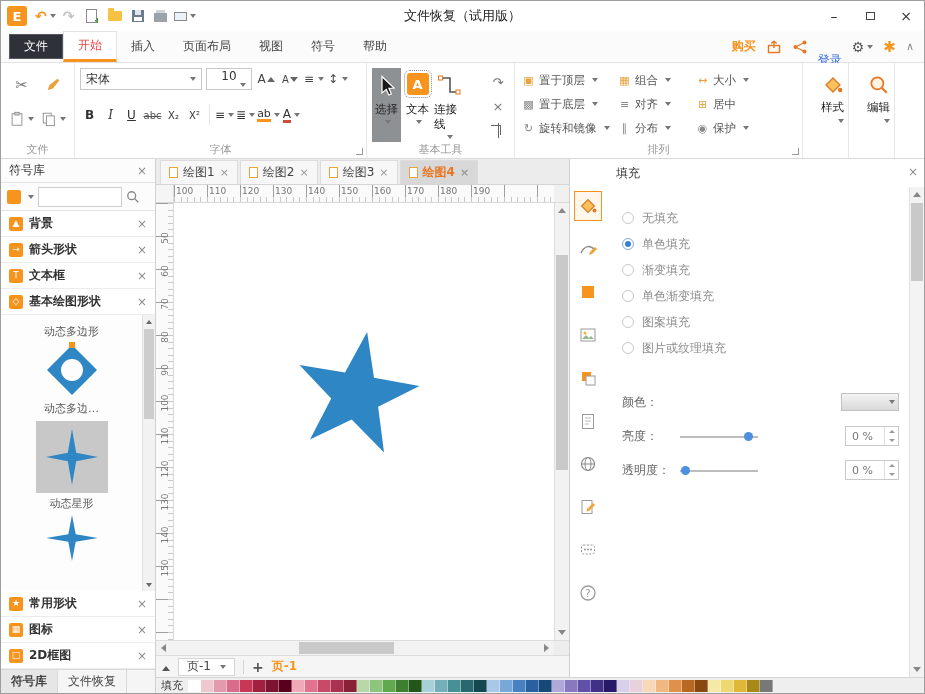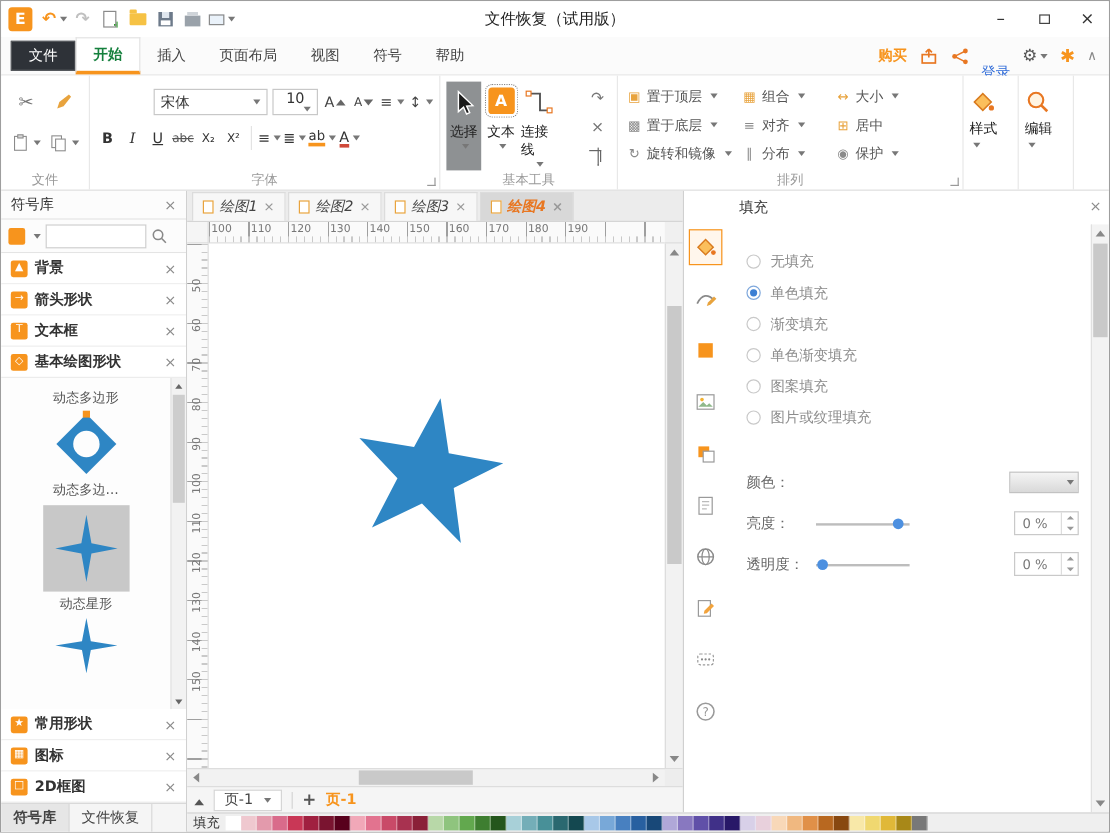--- a/index.html
+++ b/index.html
@@ -33,39 +33,39 @@
   .ic-screen { width:13px; height:9px; border:1px solid #8a8a8a; background:#eaf2fa; position:relative; }
   .title-center { position:absolute; left:200px; right:200px; text-align:center; font-size:13px; color:#222; }
   .win-controls { margin-left:auto; display:flex; height:30px; }
   .win-btn { width:36px; height:30px; display:flex; align-items:center; justify-content:center; color:#333; font-size:14px; }
   .maxbox { width:9px; height:8px; border:1.2px solid #444; display:inline-block; }
 
   
   .tabrow { position:absolute; top:30px; left:0; right:0; height:32px; background:#FBFBFB; border-bottom:1px solid #E3E3E3; display:flex; align-items:center; }
   .file-tab { width:54px; height:25px; margin-left:8px; background:#2E3238; color:#fff; display:flex; align-items:center; justify-content:center; border:1px solid #55585c; }
   .rtab { padding:0 14px; height:31px; display:flex; align-items:center; color:#444; }
-  .rtab.active { background:#fff; border:1px solid #E3E3E3; border-bottom:3px solid #F7941D; font-weight:bold; color:#15803d; }
+  .rtab.active { background:#fff; border:1px solid #E3E3E3; border-bottom:3px solid #F7941D; font-weight:normal; color:#ef4444; }
   .tabrow-right { margin-left:auto; display:flex; align-items:center; gap:10px; padding-right:10px; }
   .buy { color:#F7941D; font-weight:bold; }
   .login { color:#2F6BD8;margin-top:28px; }
   .gearwrap { color:#555; font-size:14px; display:flex; align-items:center; }
   .sparkle { color:#F7941D; font-size:15px; font-weight:bold; }
   .collapse { color:#888; font-size:11px; }
 
   
   .ribbon { position:absolute; top:62px; left:0; right:0; height:96px; background:#fff; border-bottom:1px solid #D9D9D9; display:flex; }
   .rgroup { position:relative; border-right:1px solid #E8E8E8; padding:5px 5px 16px; }
   .glabel { position:absolute; bottom:1px; left:0; right:0; text-align:center; font-size:11px; color:#999; }
   .launcher { position:absolute; right:3px; bottom:3px; width:7px; height:7px; border-right:1.4px solid #999; border-bottom:1.4px solid #999; }
   .g-file { width:74px; }
   .g-file-grid { display:grid; grid-template-columns:1fr 1fr; grid-template-rows:34px 34px; justify-items:center; align-items:center; }
   .tbtn { display:flex; align-items:center; justify-content:center; color:#777; }
   .scis { font-size:15px; color:#777; }
   .g-font { width:292px; }
-  .fontrow1 { display:flex; align-items:flex-end; gap:4px; height:28px;margin-left:48px; }
+  .fontrow1 { display:flex; align-items:flex-start; gap:4px; height:28px; }
   .combo { border:1px solid #C8C8C8; height:22px; display:flex; align-items:center; padding:0 5px; background:#fff; color:#333; }
   .combo .caret { margin-left:auto; }
   .combo.family { width:122px; }
   .combo.size { width:46px;flex-direction:column; }
   .sbtn { height:22px; min-width:20px; display:flex; align-items:center; justify-content:center; color:#444; gap:1px; }
   .fontrow2 { display:flex; align-items:center; gap:2px; height:30px; margin-top:4px; }
   .fbtn { height:22px; min-width:19px; display:flex; align-items:center; justify-content:center; color:#333; font-size:12px; }
   .fbtn.b { font-weight:bold; } .fbtn.i { font-style:italic; font-family:"DejaVu Serif",serif; }
   .fbtn.u { text-decoration:underline; } .fbtn.st { text-decoration:line-through; font-size:10px; color:#555; }
   .fbtn.sm { font-size:10px; }
@@ -84,21 +84,21 @@
   .ic-crop { width:11px; height:11px; border-left:1.6px solid #666; border-bottom:1.6px solid #666; position:relative; }
   .ic-crop:before { content:""; position:absolute; top:2px; right:-2px; width:9px; height:9px; border-right:1.6px solid #666; border-top:1.6px solid #666; }
   .curveg { color:#777; font-size:13px; }
 
   .g-arrange { width:288px; }
   .agrid { display:grid; grid-template-rows:repeat(3,24px); grid-auto-flow:column; grid-template-columns:96px 78px 74px; align-items:center; }
   .acell { display:flex; align-items:center; gap:4px; padding-left:2px; color:#555; font-size:11.5px; white-space:nowrap; }
   .aicon { font-size:11px; color:#8a8a8a; width:13px; text-align:center; }
   .aicon.or { color:#E8A33D; }
   .g-style,.g-edit { width:46px; }
-  .bigbtn2 { width:36px; height:74px; display:flex; flex-direction:column; align-items:flex-start; justify-content:flex-start; padding-top:6px; gap:4px; color:#222; font-size:11.5px; }
+  .bigbtn2 { width:36px; height:74px; display:flex; flex-direction:column; align-items:flex-end; justify-content:flex-start; padding-top:6px; gap:4px; color:#222; font-size:11.5px; }
 
   
   .sidebar { position:absolute; left:0; top:158px; width:155px; bottom:0; background:#FCFCFC; border-right:1px solid #D0D0D0; display:flex; flex-direction:column; }
   .sb-header { height:24px; display:flex; align-items:center; padding:0 8px; border-bottom:1px solid #E4E4E4; color:#333; flex:none; }
   .mla { margin-left:auto; }
   .sb-search { height:28px; display:flex; align-items:center; padding:0 6px; gap:4px; border-bottom:1px solid #E4E4E4; flex:none; }
   .sb-pot { width:14px; height:14px; background:#F7941D; border-radius:2px; }
   .sb-search input { width:84px; height:20px; border:1px solid #CFCFCF; background:#fff; padding:0 4px; font:inherit; }
   .sec { height:26px; display:flex; align-items:center; gap:6px; padding:0 8px; border-bottom:1px solid #ECECEC; background:#fff; flex:none; }
   .sec-icon { width:14px; height:14px; background:#F7941D; border-radius:2px; color:#fff; font-size:9px; line-height:1; display:flex; align-items:center; justify-content:center; flex:none; }
@@ -110,21 +110,21 @@
   .sb-scroll { position:absolute; right:0; top:0; bottom:0; width:13px; background:#F2F2F2; border-left:1px solid #E2E2E2; }
   .sb-thumb { position:absolute; top:14px; left:1px; right:1px; height:90px; background:#CDCDCD; }
   .sb-sa { position:absolute; left:0; right:0; height:13px; display:flex; align-items:center; justify-content:center; }
   .sb-tabs { height:24px; display:flex; border-top:1px solid #D9D9D9; background:#F5F5F5; flex:none; }
   .sb-tab { padding:0 10px; display:flex; align-items:center; color:#444; border-right:1px solid #D9D9D9; }
   .sb-tab.active { background:#E6E6E6; font-weight:bold; }
 
   
   .canvas-region { position:absolute; left:155px; top:158px; width:413px; bottom:16px; background:#EFEFEF; display:flex; flex-direction:column; }
   .doctabs { height:26px; background:#ECECEC; display:flex; align-items:flex-end; padding-left:4px; border-bottom:1px solid #D5D5D5; flex:none; }
-  .doctab { height:24px; display:flex; align-items:center; gap:5px; padding:0 8px; background:#F7F7F7; border:1px solid #DCDCDC; border-bottom:none; margin-right:2px; color:#444;font-style:italic; }
+  .doctab { height:24px; display:flex; align-items:center; gap:5px; padding:0 8px; background:#F7F7F7; border:1px solid #DCDCDC; border-bottom:none; margin-right:2px; color:#444; }
   .doctab.active { background:#D8D8D8; color:#E87722; font-weight:bold; }
   .dpage { width:9px; height:11px; border:1px solid #E8A33D; background:#fff; flex:none; }
   .tclose { color:#999; font-size:11px; }
   .rulerrow { height:18px; display:flex; flex:none; }
   .rcorner { width:18px; height:18px; background:#F5F5F5; border-right:1px solid #D9D9D9; border-bottom:1px solid #D9D9D9; flex:none; }
   .hruler { flex:1; position:relative; background:#FAFAFA; border-bottom:1px solid #D9D9D9;
     background-image:repeating-linear-gradient(to right,#C9C9C9 0 1px,transparent 1px 6.6px),repeating-linear-gradient(to right,#9f9f9f 0 1px,transparent 1px 33px);
     background-size:100% 5px,100% 17px; background-position:left bottom,left bottom; background-repeat:no-repeat; }
   .hr-spacer { width:15px; background:#F0F0F0; border-bottom:1px solid #D9D9D9; flex:none; }
   .hnums { position:absolute; inset:0; display:flex; }

